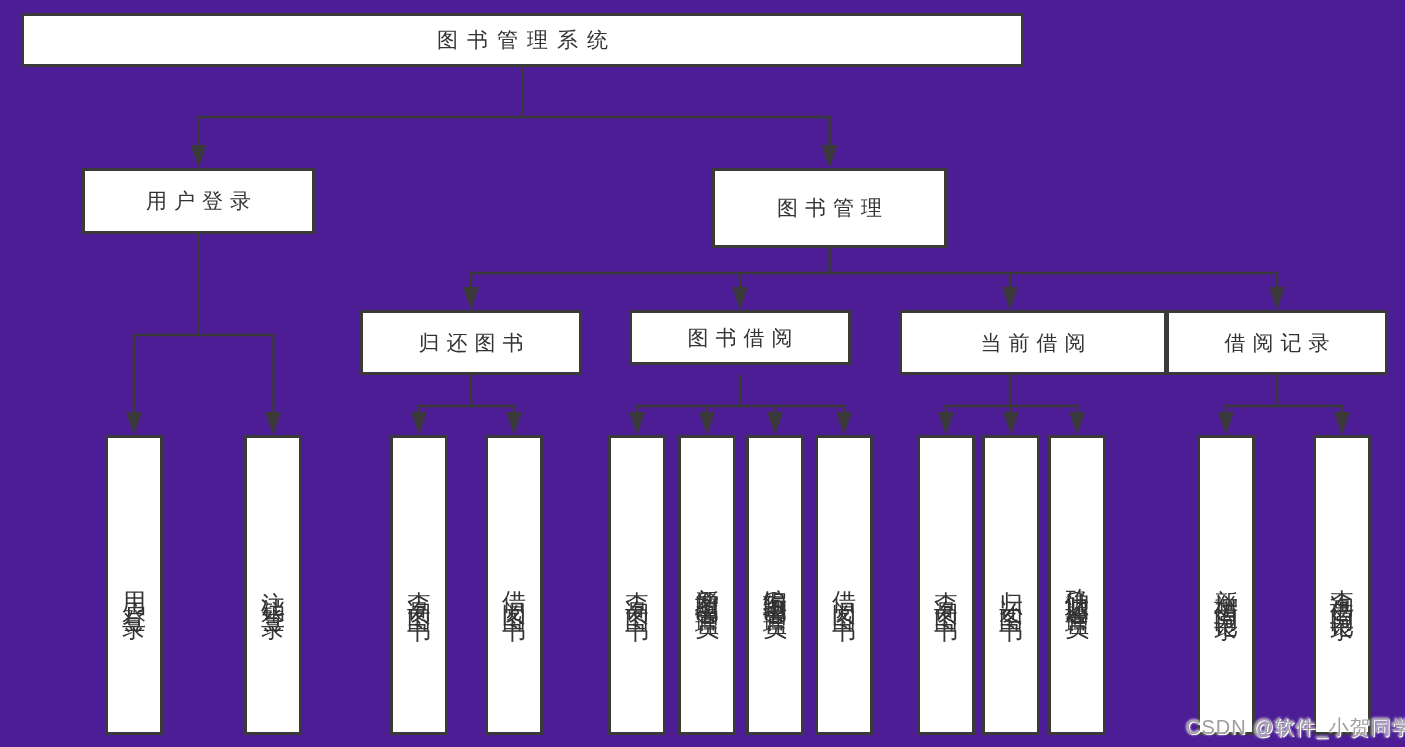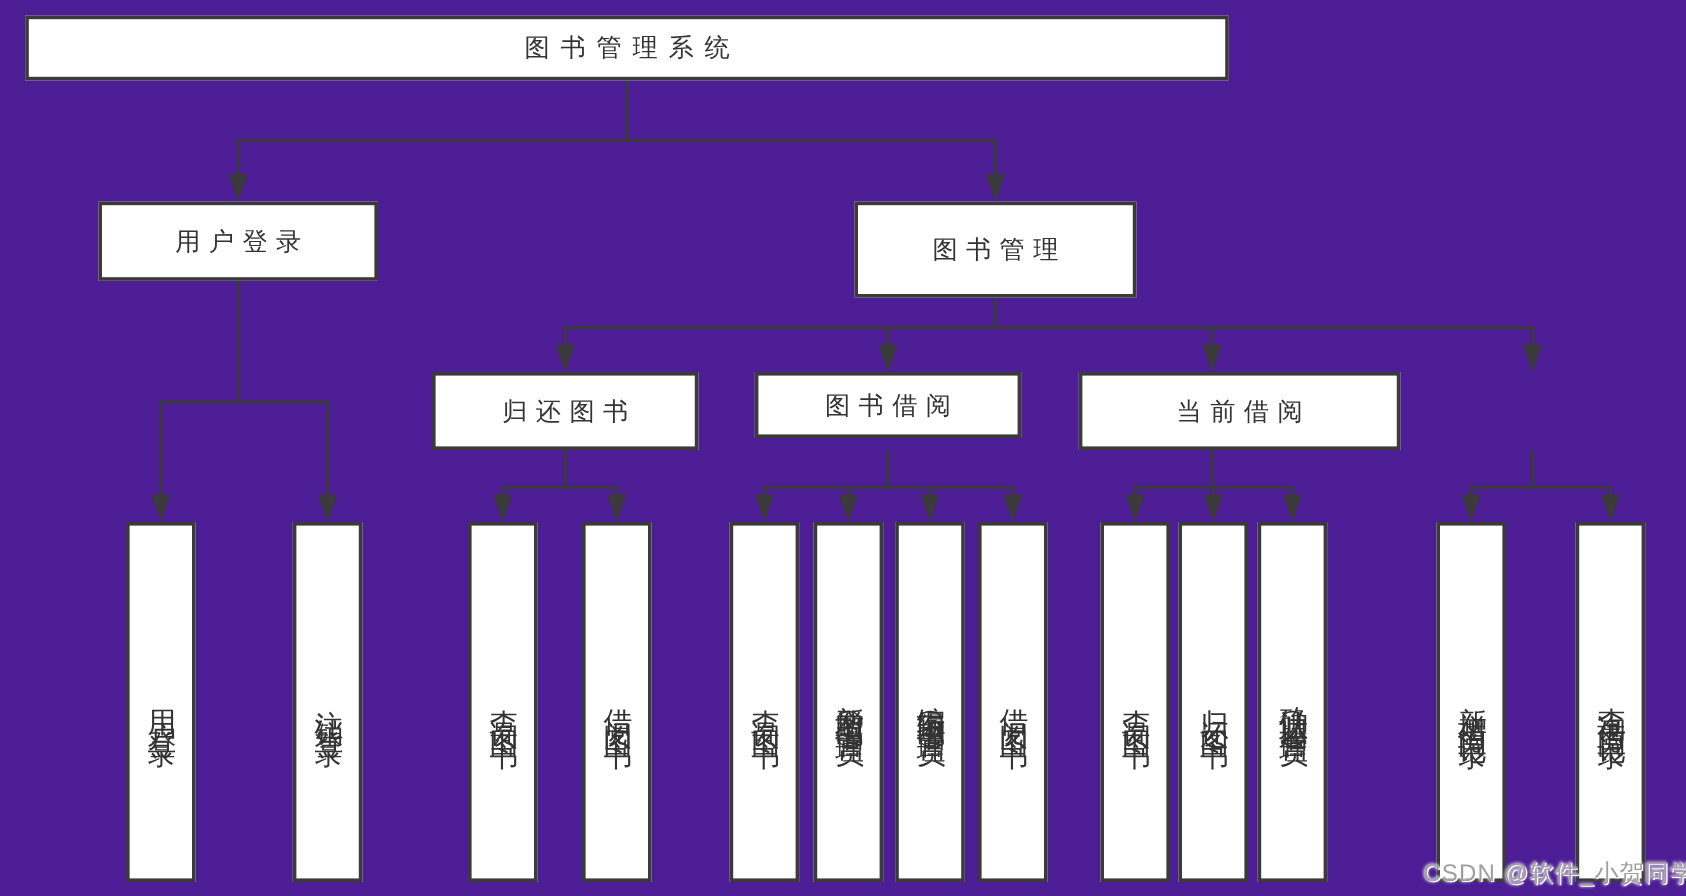--- a/index.html
+++ b/index.html
@@ -135,20 +135,23 @@
 
   <div class="node hnode" style="left:360px;top:310px;width:222px;height:65px">
     <span>归还图书</span>
   </div>
   <div class="node hnode" style="left:629px;top:310px;width:222px;height:55px">
     <span>图书借阅</span>
   </div>
   <div class="node hnode" style="left:899px;top:310px;width:268px;height:65px">
     <span>当前借阅</span>
   </div>
+  <div class="node hnode" style="left:1166px;top:310px;width:222px;height:65px">
+    <span>借阅记录</span>
+  </div>
 
   <div class="node leaf" style="left:105px">
     <span>用户登录</span>
   </div>
   <div class="node leaf" style="left:244px">
     <span>注销登录</span>
   </div>
 
   <div class="node leaf" style="left:390px">
     <span>查询图书</span>

